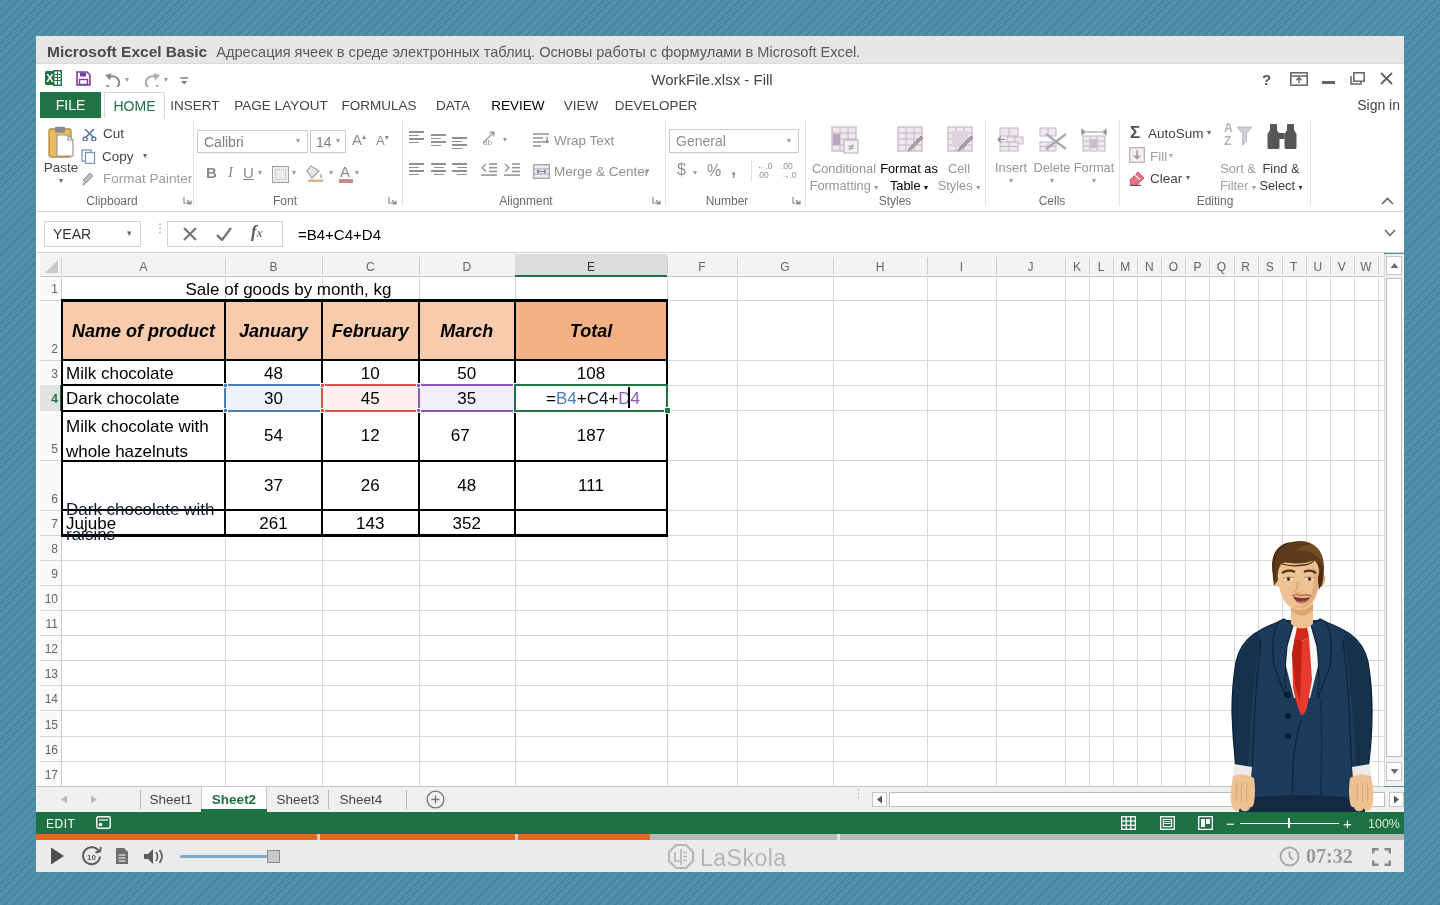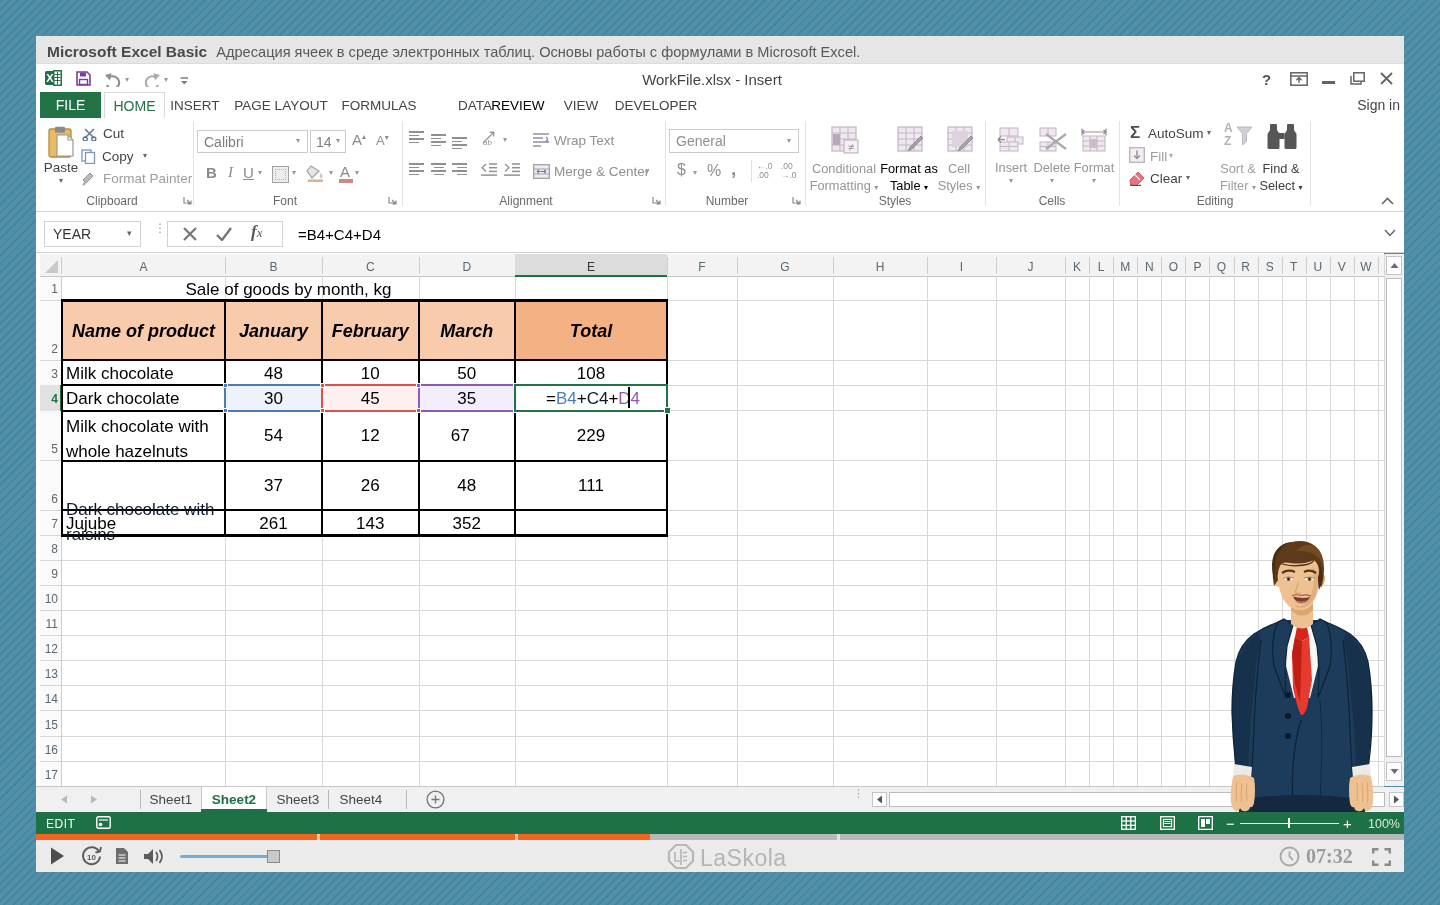--- a/index.html
+++ b/index.html
@@ -37,42 +37,42 @@
 <span class="a" style="left:125px;top:75px;font-size:8px;color:#9a9a9a;">▾</span>
 <svg class="a" style="left:142px;top:72px;" width="19" height="15">
     <path d="M14.5,6 a6.3,6.3 0 1 0 1.5,7" fill="none" stroke="#ababab" stroke-width="2.1"></path>
     <path d="M11.5,1.2 L18,3 L13,8.5 Z" fill="#ababab"></path>
   </svg>
 <span class="a" style="left:164px;top:75px;font-size:8px;color:#9a9a9a;">▾</span>
 <svg class="a" style="left:180px;top:77px;" width="9" height="8">
     <line x1="0.5" y1="1" x2="8" y2="1" stroke="#7d7d7d" stroke-width="1.5"></line>
     <path d="M1,4 h6.5 l-3.25,3.5 z" fill="#7d7d7d"></path>
   </svg>
-<div class="a ct" style="left:562px;top:71px;width:300px;font-size:15px;color:#444;">WorkFile.xlsx - Insert</div>
+<div class="a ct" style="left:562px;top:71px;width:300px;font-size:15px;color:#444;">WorkFile.xlsx - Fill</div>
 <div class="a" style="left:1262px;top:71px;font-size:15px;font-weight:bold;color:#555;">?</div>
 <svg class="a" style="left:1290px;top:72px;" width="18" height="14">
     <rect x="0.8" y="0.8" width="16.4" height="12.4" fill="none" stroke="#636363" stroke-width="1.5"></rect>
     <line x1="0.8" y1="4" x2="17.2" y2="4" stroke="#636363" stroke-width="1.5"></line>
     <path d="M9,11 v-5 m-2.6,2.2 l2.6,-2.6 l2.6,2.6" fill="none" stroke="#636363" stroke-width="1.4"></path>
   </svg>
 <div class="a" style="left:1322px;top:81px;width:13px;height:3px;background:#636363;"></div>
 <svg class="a" style="left:1350px;top:72px;" width="15" height="13">
     <rect x="3.8" y="0.8" width="10.4" height="8.4" fill="none" stroke="#636363" stroke-width="1.5"></rect>
     <path d="M1,4 v8 h10 v-2" fill="none" stroke="#636363" stroke-width="1.5"></path>
   </svg>
 <svg class="a" style="left:1380px;top:72px;" width="13" height="13">
     <path d="M1,1 L12,12 M12,1 L1,12" stroke="#636363" stroke-width="1.8"></path>
   </svg>
 <div class="a" style="left:36px;top:92px;width:1368px;height:26px;background:#fff;"></div>
 <div class="a ct" style="left:40px;top:92px;width:61px;height:26px;background:#217346;color:#fff;font-size:14px;line-height:26px;">FILE</div>
 <div class="a ct" style="left:104px;top:92px;width:61px;height:27px;background:#fff;border:1px solid #d9d9d9;border-bottom:none;color:#217346;font-size:14px;line-height:26px;">HOME</div>
 <div class="a ct" style="left:125px;top:98px;width:140px;font-size:13.5px;color:#444;">INSERT</div>
 <div class="a ct" style="left:211px;top:98px;width:140px;font-size:13.5px;color:#444;">PAGE LAYOUT</div>
 <div class="a ct" style="left:309px;top:98px;width:140px;font-size:13.5px;color:#444;">FORMULAS</div>
-<div class="a ct" style="left:405px;top:98px;width:140px;font-size:13.5px;color:#444;">DATA</div>
+<div class="a ct" style="left:383px;top:98px;width:140px;font-size:13.5px;color:#444;">DATA</div>
 <div class="a ct" style="left:448px;top:98px;width:140px;font-size:13.5px;color:#000000;">REVIEW</div>
 <div class="a ct" style="left:511px;top:98px;width:140px;font-size:13.5px;color:#444;">VIEW</div>
 <div class="a ct" style="left:586px;top:98px;width:140px;font-size:13.5px;color:#444;">DEVELOPER</div>
 <div class="a" style="left:1344px;top:97px;width:56px;font-size:14px;color:#444;text-align:right;">Sign in</div>
 <div class="a" style="left:36px;top:118px;width:1368px;height:94px;background:#fff;border-bottom:1px solid #d4d4d4;"></div>
 <div class="a" style="left:193px;top:121px;width:1px;height:85px;background:#e3e3e3;"></div>
 <div class="a" style="left:402px;top:121px;width:1px;height:85px;background:#e3e3e3;"></div>
 <div class="a" style="left:665px;top:121px;width:1px;height:85px;background:#e3e3e3;"></div>
 <div class="a" style="left:805px;top:121px;width:1px;height:85px;background:#e3e3e3;"></div>
 <div class="a" style="left:985px;top:121px;width:1px;height:85px;background:#e3e3e3;"></div>
@@ -503,21 +503,21 @@
 <div class="a" style="left:66px;top:414px;width:158px;line-height:25px;font-size:17px;color:#000;">Milk chocolate with whole hazelnuts</div>
 <div class="a" style="left:66px;top:464px;width:158px;line-height:25px;font-size:17px;color:#0f172a;margin-top:33px;">Dark chocolate with raisins</div>
 <div class="a" style="left:66px;top:514px;font-size:17px;color:#000;">Jujube</div>
 <div class="a ct" style="left:225px;top:364px;width:97px;font-size:17px;color:#000;">48</div>
 <div class="a ct" style="left:322px;top:364px;width:96.5px;font-size:17px;color:#000;">10</div>
 <div class="a ct" style="left:418.5px;top:364px;width:96.5px;font-size:17px;color:#000;">50</div>
 <div class="a ct" style="left:515px;top:364px;width:152px;font-size:17px;color:#000;">108</div>
 <div class="a ct" style="left:225px;top:426px;width:97px;font-size:17px;color:#000;">54</div>
 <div class="a ct" style="left:322px;top:426px;width:96.5px;font-size:17px;color:#000;">12</div>
 <div class="a ct" style="left:412px;top:426px;width:96.5px;font-size:17px;color:#000;">67</div>
-<div class="a ct" style="left:515px;top:426px;width:152px;font-size:17px;color:#000;">229</div>
+<div class="a ct" style="left:515px;top:426px;width:152px;font-size:17px;color:#000;">187</div>
 <div class="a ct" style="left:225px;top:476px;width:97px;font-size:17px;color:#000;">37</div>
 <div class="a ct" style="left:322px;top:476px;width:96.5px;font-size:17px;color:#000;">26</div>
 <div class="a ct" style="left:418.5px;top:476px;width:96.5px;font-size:17px;color:#000;">48</div>
 <div class="a ct" style="left:515px;top:476px;width:152px;font-size:17px;color:#000;">111</div>
 <div class="a ct" style="left:225px;top:514px;width:97px;font-size:17px;color:#000;">261</div>
 <div class="a ct" style="left:322px;top:514px;width:96.5px;font-size:17px;color:#000;">143</div>
 <div class="a ct" style="left:418.5px;top:514px;width:96.5px;font-size:17px;color:#000;">352</div>
 <div class="a" style="left:224px;top:384px;width:99px;height:27.5px;background:#eef2fa;border:2px solid #4a7ebb;"></div>
 <div class="a" style="left:222.5px;top:382.5px;width:5px;height:5px;background:#4a7ebb;border:1px solid #fff;"></div>
 <div class="a" style="left:222.5px;top:408px;width:5px;height:5px;background:#4a7ebb;border:1px solid #fff;"></div>

